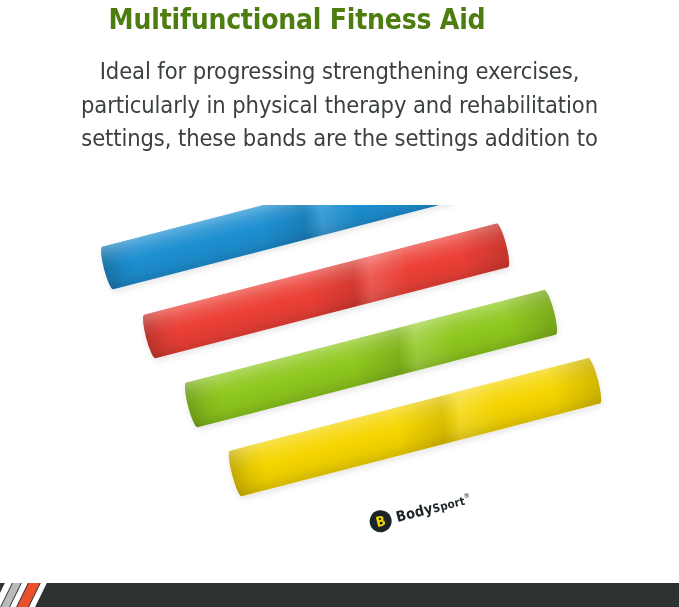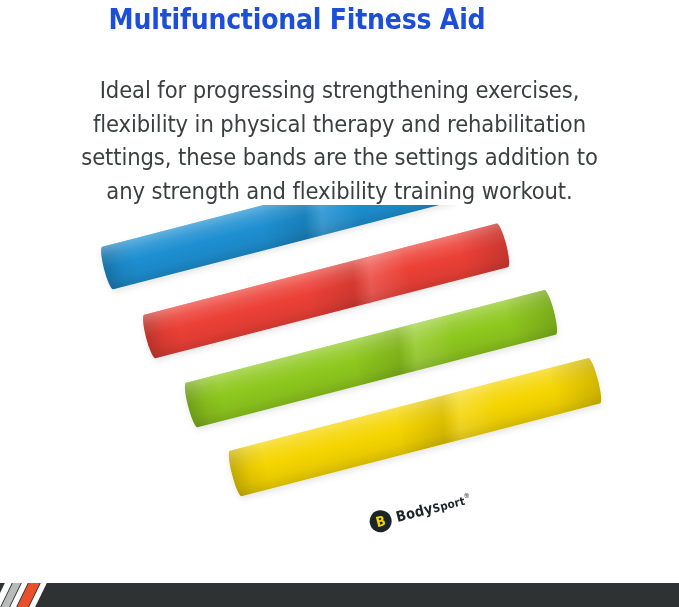--- a/index.html
+++ b/index.html
@@ -24,39 +24,38 @@
   
   .headline {
     position: absolute;
     top: 5px;
     left: 0;
     width: 594px;
     text-align: center;
     font-size: 28px;
     font-weight: bold;
     letter-spacing: -0.2px;
-    color: #1d4ed8;
+    color: #4d7c0f;
     font-family: "DejaVu Sans Condensed", "Liberation Sans", sans-serif;
     line-height: 1.1;
   }
 
   
   .bodycopy {
     position: absolute;
     top: 55px;
     left: 40px;
     width: 599px;
     text-align: center;
     font-size: 23.5px;
     font-weight: 300;
     color: #3a3f41;
     line-height: 33.5px;
     letter-spacing: -0.1px;
     font-family: "DejaVu Sans Condensed", "Liberation Sans", sans-serif;
-    margin-top: 19px;
   }
   .bodycopy .ln { display: block; white-space: nowrap; }
 
   
   .photo {
     position: absolute;
     left: 0;
     top: 205px;
     width: 679px;
     height: 378px;
@@ -190,23 +189,22 @@
 </style>
 </head>
 <body>
 
 <div id="page">
 
   <div class="headline">Multifunctional Fitness Aid</div>
 
   <div class="bodycopy">
     <span class="ln">Ideal for progressing strengthening exercises,</span>
-    <span class="ln">flexibility in physical therapy and rehabilitation</span>
+    <span class="ln">particularly in physical therapy and rehabilitation</span>
     <span class="ln">settings, these bands are the settings addition to</span>
-    <span class="ln">any strength and flexibility training workout.</span>
   </div>
 
   <div class="photo">
 
     <div class="band-wrap" style="left:104px; top:42px; width:360px; height:44px; transform: rotate(-14.5deg);">
       <div class="band" style="background:#1d8fd1;">
         <div class="curl"></div>
         <div class="fold"></div>
         <div class="sheen"></div>
         <div class="tip"></div>

